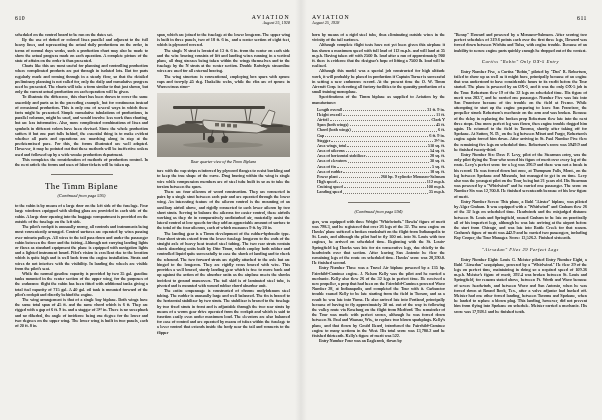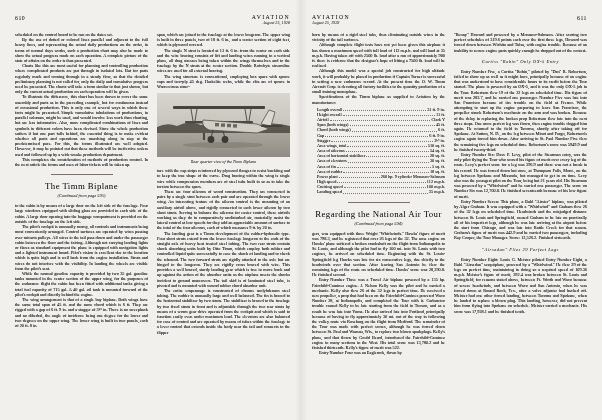--- a/index.html
+++ b/index.html
@@ -221,21 +221,20 @@
               <span class="spec-value">100 m.p.h.</span>
             </div>
           <div class="spec-row">
               <span class="spec-label">Landing speed</span>
               <span class="spec-dots"></span>
               <span class="spec-value">35 m.p.h.</span>
             </div>
         </div>
 
         <div class="rule"></div>
-        <h2 class="art">Regarding the National Air Tour</h2>
         <div class="contnote">(Continued from page 594)</div>
 
         <p class="b cont">gers, was equipped with three Wright "Whirlwinds." Hawks' figure of merit was 798.3, and he registered that over 26 legs of the 32. The nose engine on Hawks' plane suffered a broken crankshaft on the flight from Indianapolis to St. Louis, and although the pilot had to fly 100 mi. into St. Louis with two engines, he arrived on scheduled time. Beginning with the St. Louis-Springfield leg Hawks was late for six consecutive legs, due chiefly to the headwinds over that section. After leaving San Antonio he flew the remaining legs of the route on scheduled time. Hawks' score was 28,390.8. He finished second.</p>
         <p class="b">Entry Number Three was a Travel Air biplane powered by a 135 hp. Fairchild-Caminez engine. J. Nelson Kelly was the pilot and he carried a mechanic. Kelly also flew 26 of the 32 legs in perfect time. He received a new propeller, a prop that had been on the Fairchild-Caminez powered Waco Number 28, at Indianapolis, and completed the Tour with it. Carburetor trouble caused Kelly to be late starting from the field in Tucson, and as a result he was late into Yuma. He also arrived late into Portland, principally because of having to fly approximately 30 mi. out of the way in following the valley route via Roseburg on the flight from Medford. The remainder of the Tour was made with perfect scores, although he was forced down between St. Paul and Wausau, Wis., to replace two blown sparkplugs. Kelly's plane, and that flown by Gould Beard, introduced the Fairchild-Caminez engine to many sections in the West. His total score was 13,780.2 and he finished thirteenth. Kelly's figure of merit was 522.</p>
         <p class="b">Entry Number Four was an Eaglerock, flown by</p>
       </div>
 
       <div class="col">
         <p class="b cont">"Benny" Howard and powered by a Monasco-Salmson. After scoring two perfect schedules of 319.6 points each over the first three legs, Howard was forced down between Wichita and Tulsa, with engine trouble. Because of an inability to secure engine parts quickly enough he dropped out of the contest.</p>
 

